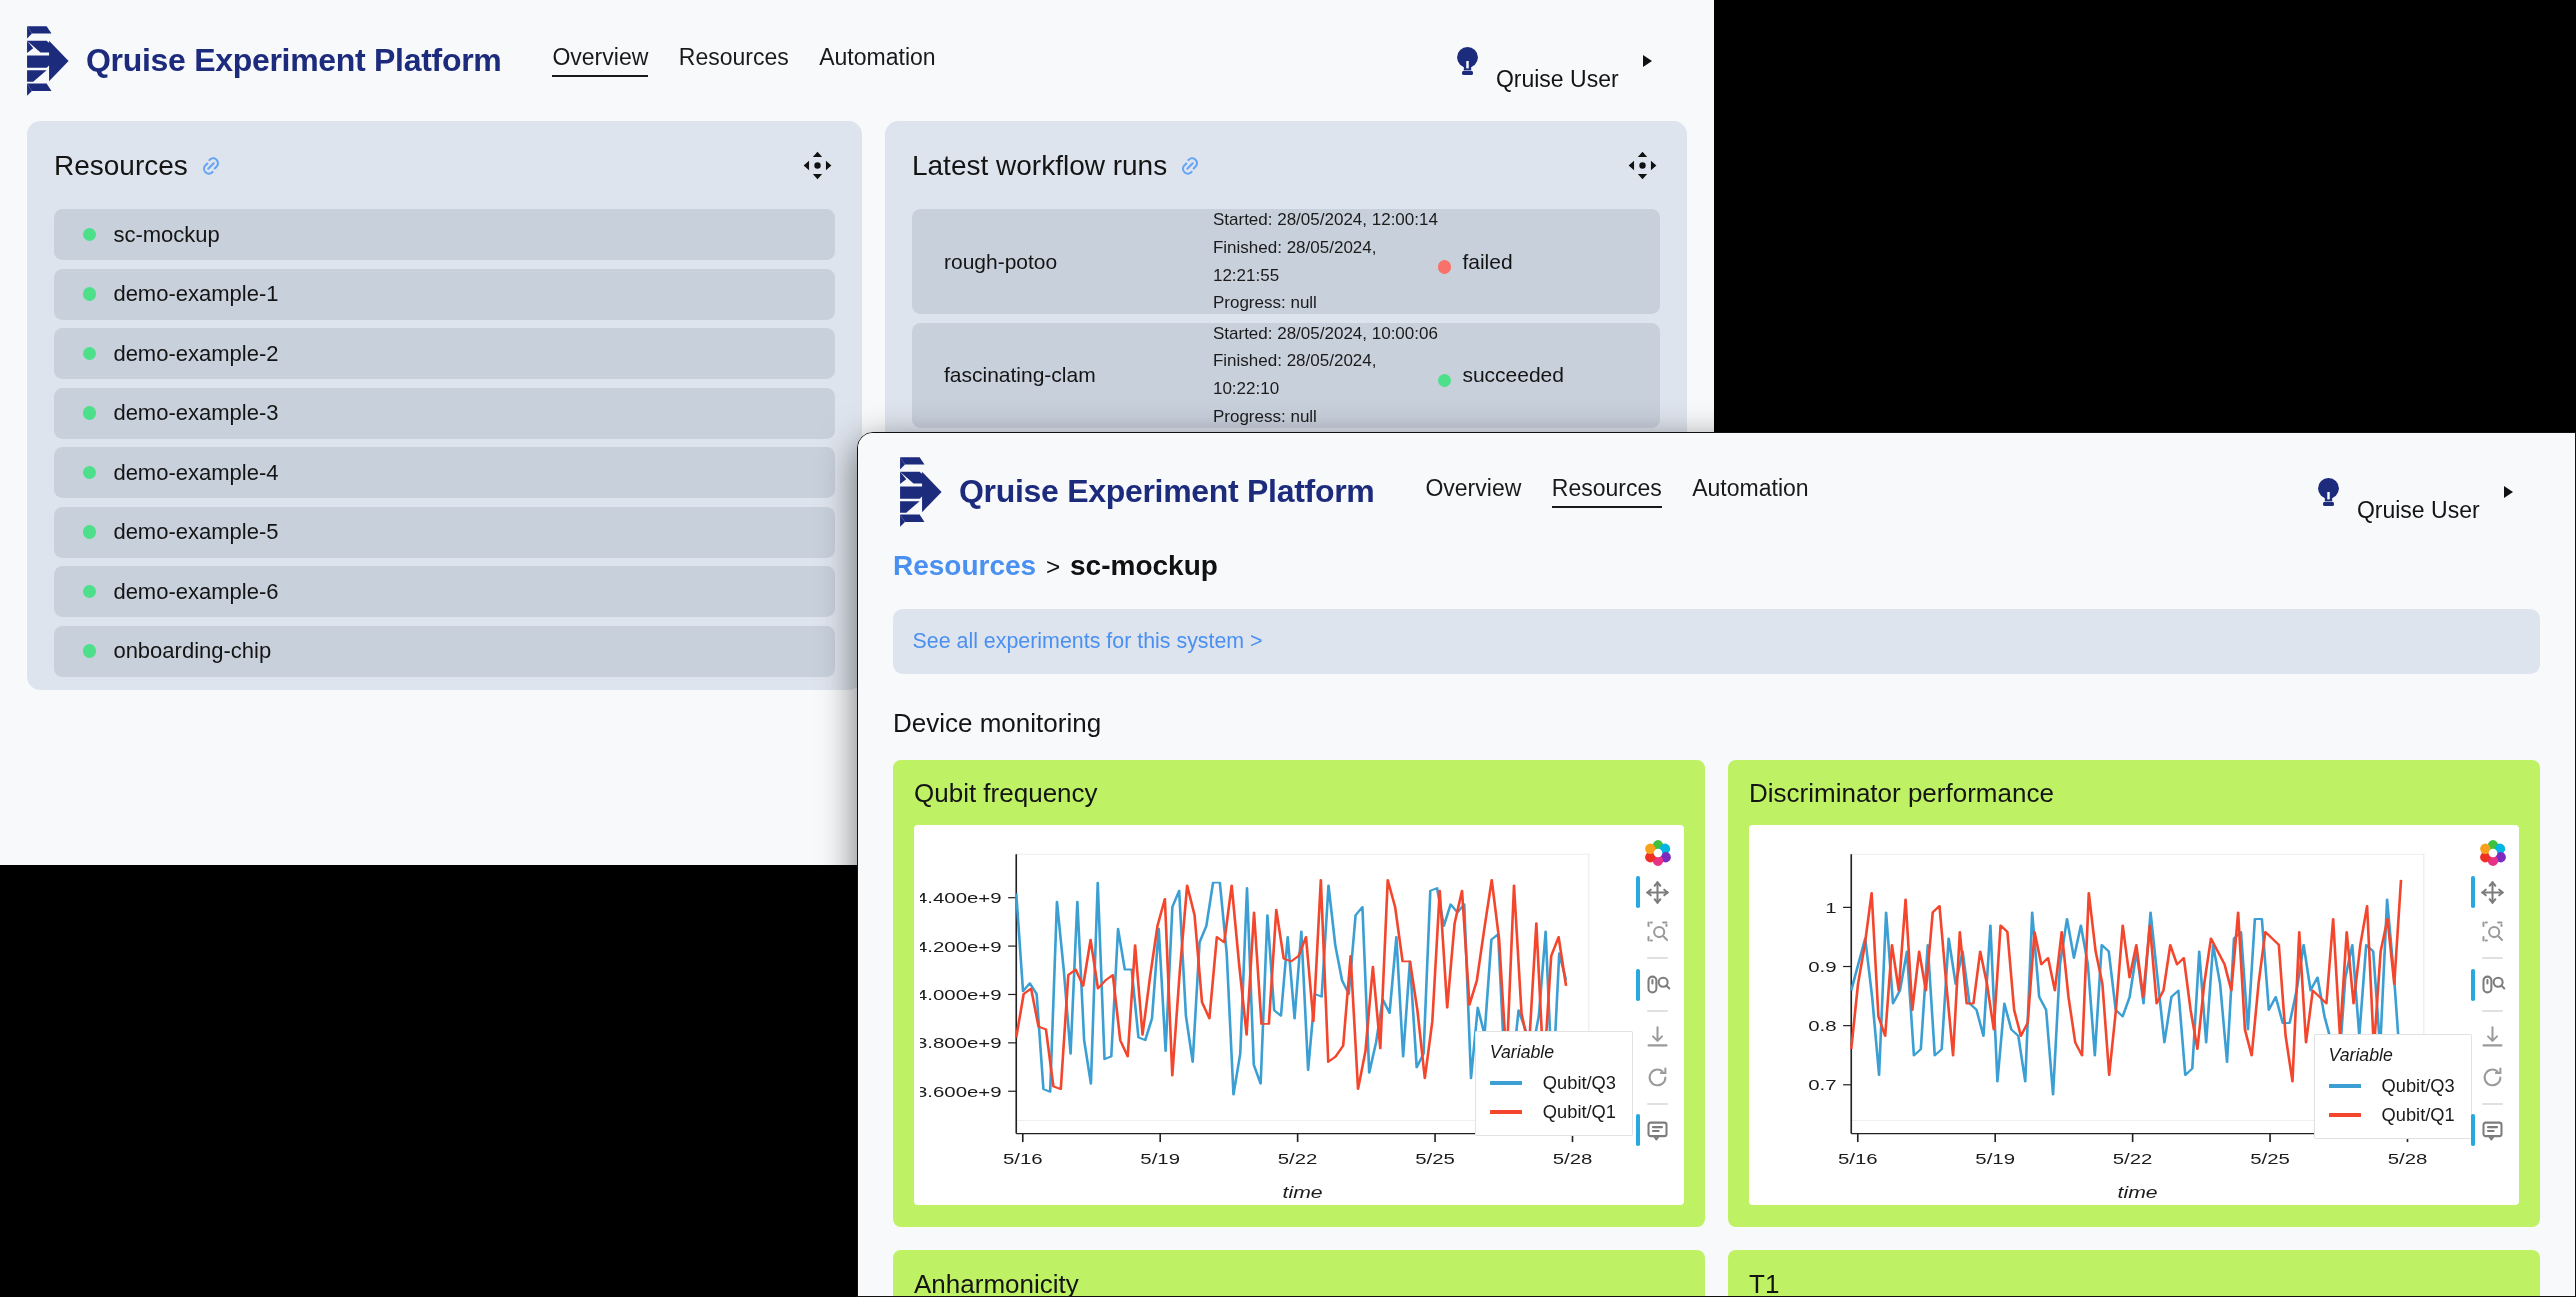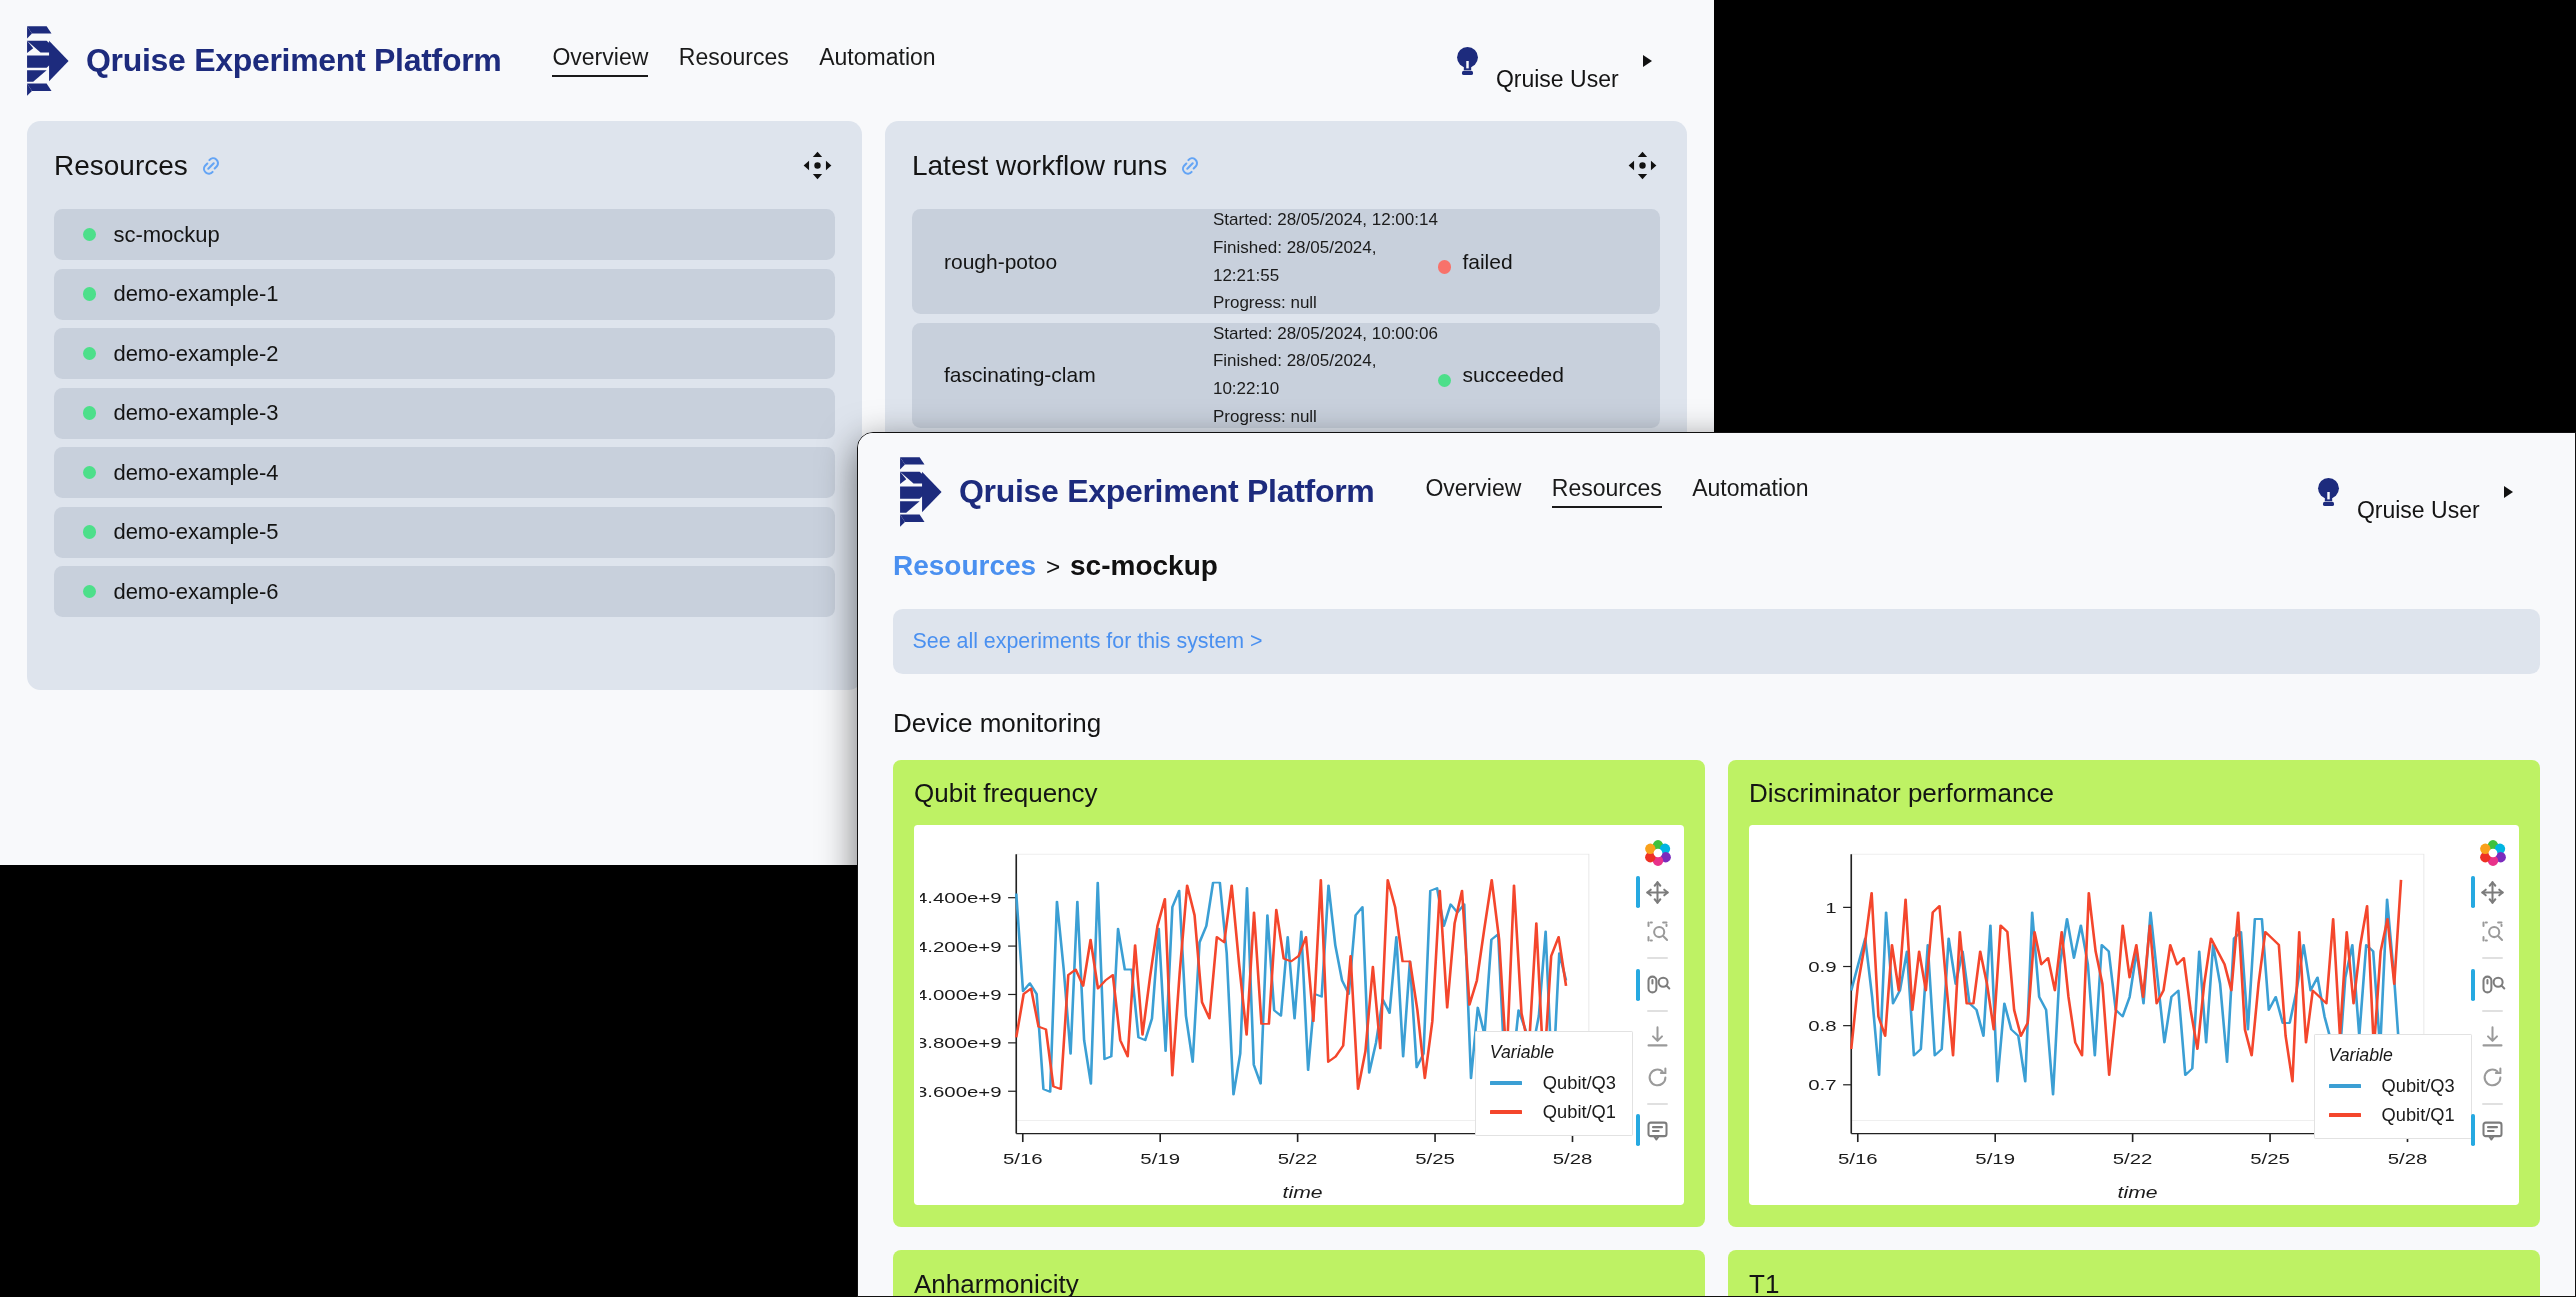--- a/index.html
+++ b/index.html
@@ -212,20 +212,24 @@
               <span class="dot green"></span>
               <span class="res-label">demo-example-4</span>
             </div>
           <div class="res-item">
               <span class="dot green"></span>
               <span class="res-label">demo-example-5</span>
             </div>
           <div class="res-item">
               <span class="dot green"></span>
               <span class="res-label">demo-example-6</span>
+            </div>
+          <div class="res-item">
+              <span class="dot green"></span>
+              <span class="res-label">onboarding-chip</span>
             </div>
         </div>
       </section>
 
       <section class="panel" id="panel-workflows">
         <div class="panel-head">
           <div class="panel-title">Latest workflow runs</div>
           <svg class="link-icon" viewBox="0 0 24 24">
             <g fill="none" stroke="#63a4f5" stroke-width="1.9" stroke-linecap="round">
               <path d="M9.5 14.5 14.5 9.5"></path>

